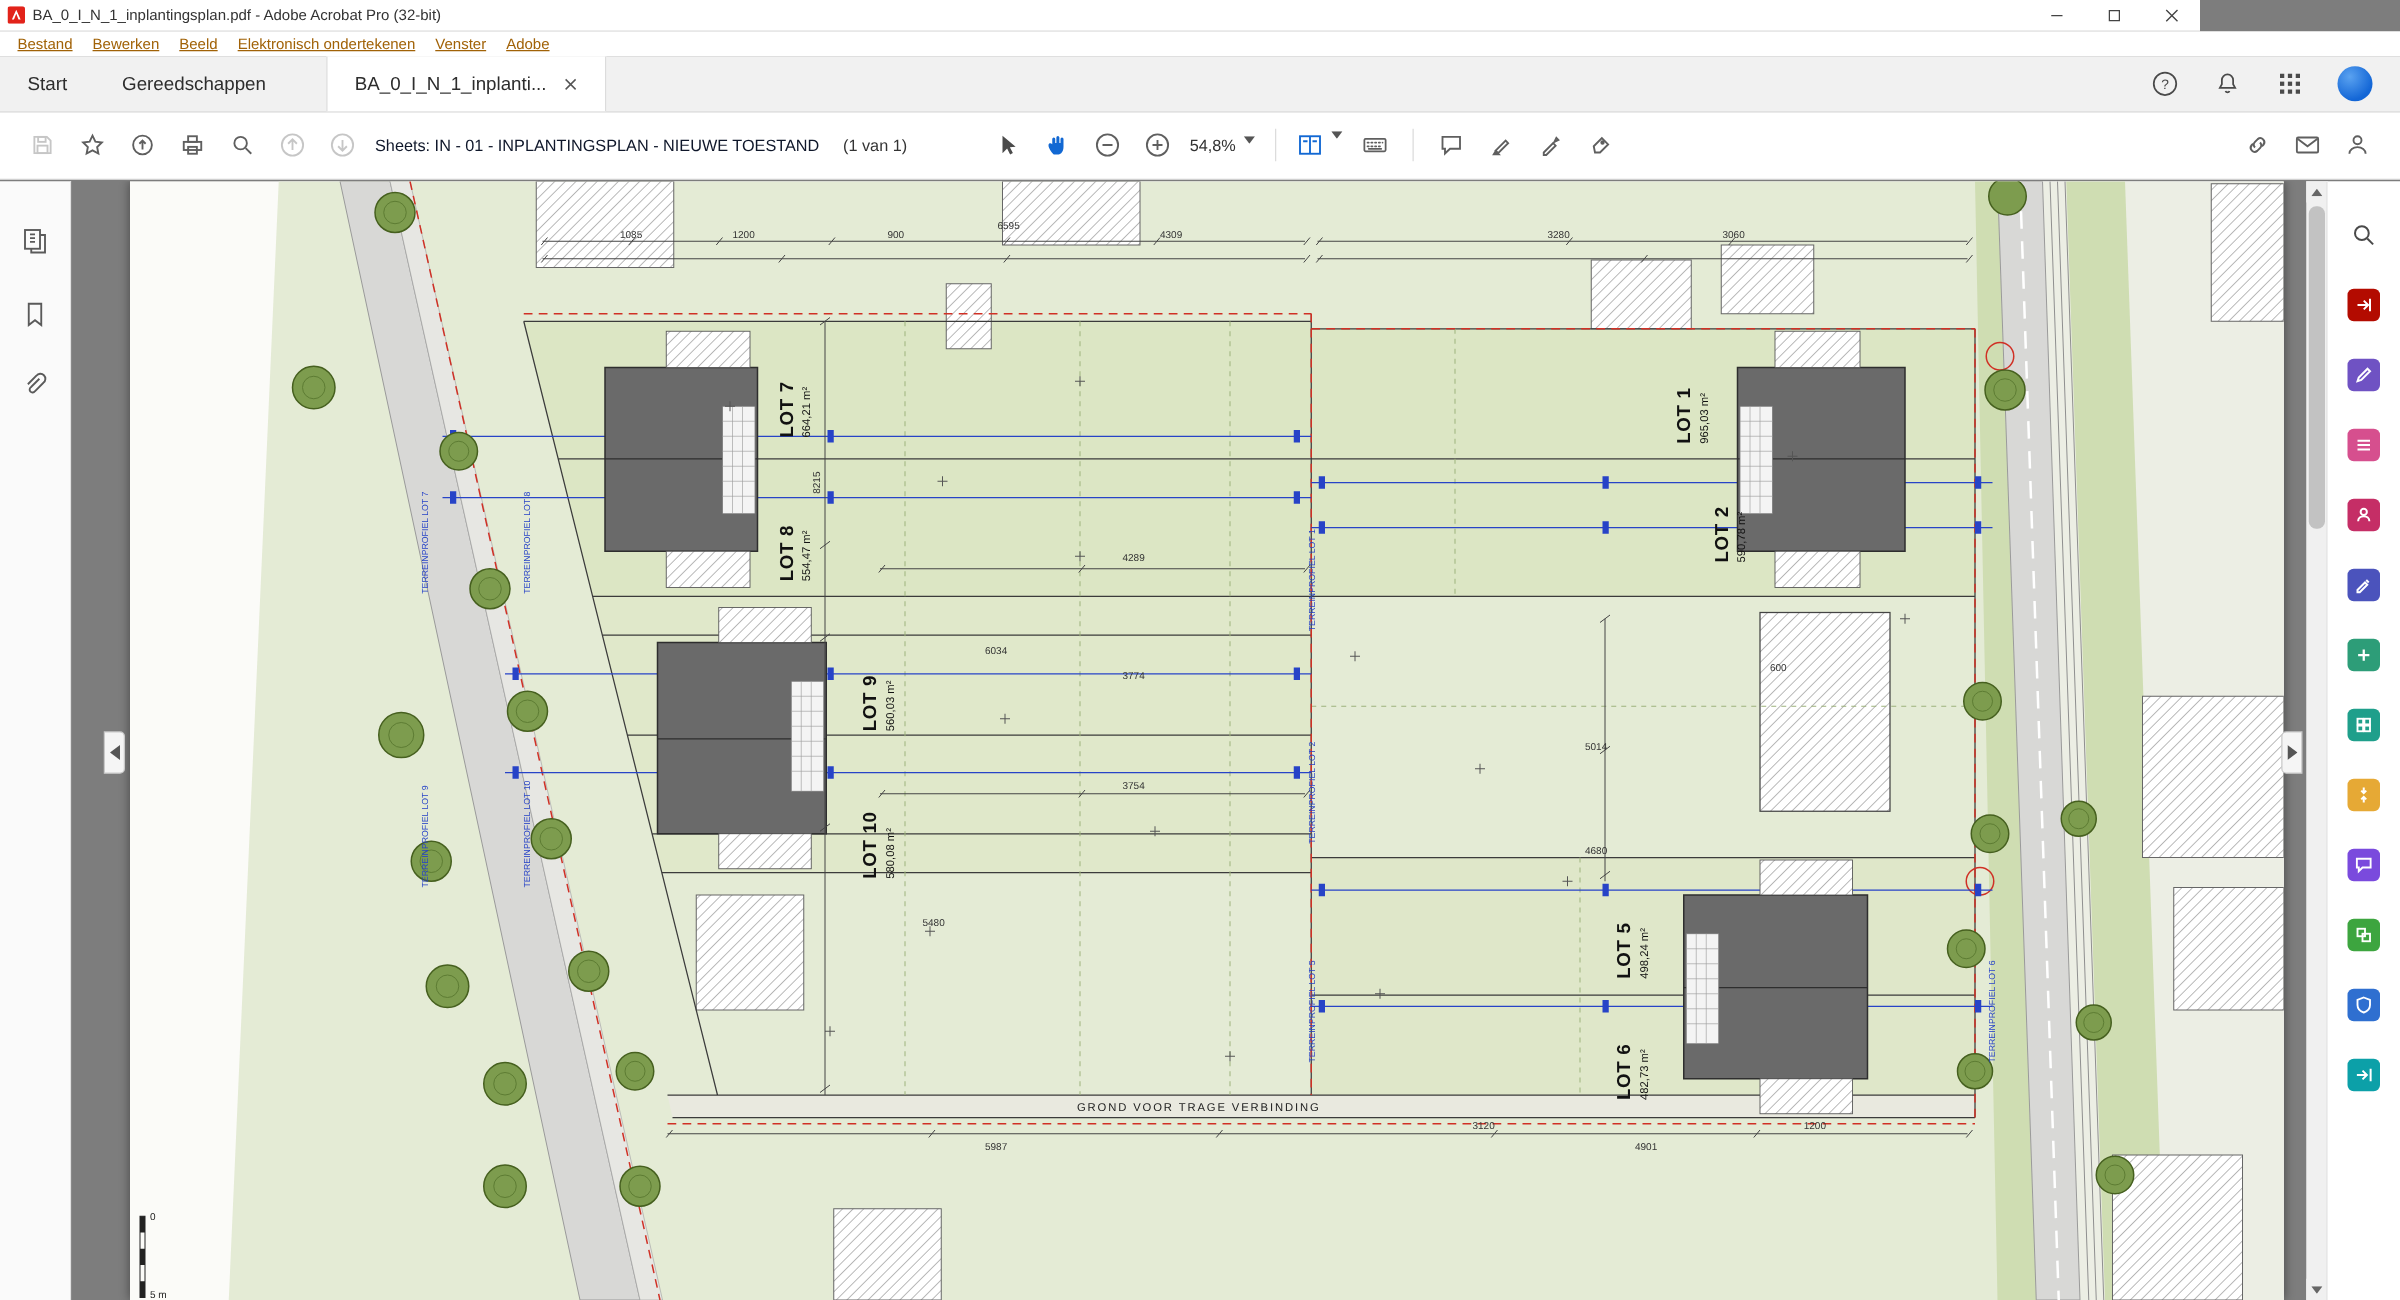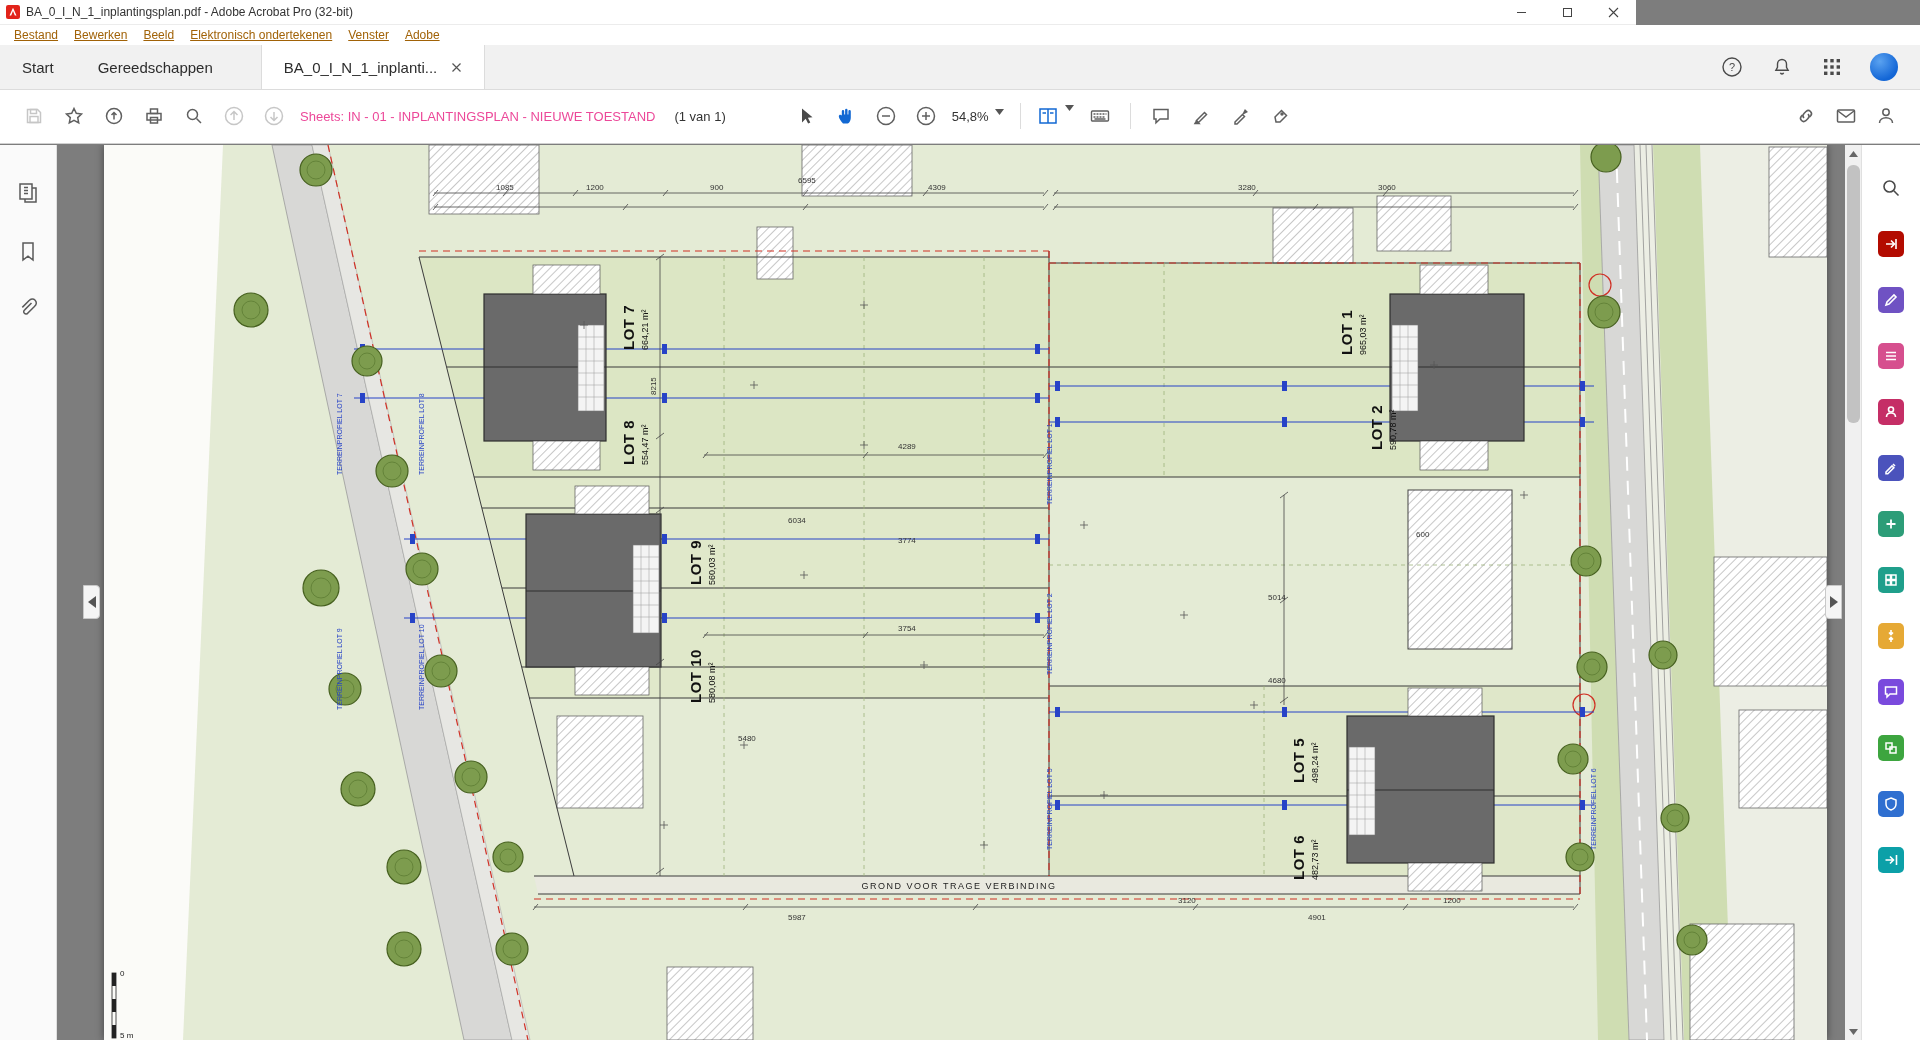--- a/index.html
+++ b/index.html
@@ -1,20 +1,20 @@
 <!DOCTYPE html>
 <html><head>
 <meta charset="utf-8">
 <style>
   html,body{margin:0;padding:0;}
   body{width:1920px;height:1040px;overflow:hidden;background:#7d7d7d;
        font-family:"Liberation Sans",sans-serif;-webkit-font-smoothing:antialiased;color:#222;}
   svg{display:block;}
   
-  .titlebar{position:absolute;top:0;left:0;width:1636px;height:24px;background:#ffffff;
+  .titlebar{position:absolute;top:0;left:0;width:1760px;height:24px;background:#ffffff;
             display:flex;align-items:center;border-bottom:1px solid #ececec;z-index:40;}
   .title-left{display:flex;align-items:center;gap:6px;padding-left:6px;font-size:12px;color:#333;}
   .win-controls{margin-left:auto;display:flex;height:24px;}
   .win-btn{width:46px;height:24px;display:flex;align-items:center;justify-content:center;background:transparent;border:none;}
   
   .menubar{position:absolute;top:25px;left:0;width:1920px;height:20px;background:#ffffff;
            display:flex;align-items:center;padding-left:6px;z-index:39;}
   .menu-item{font-size:12px;color:#a16207;padding:20px 8px;cursor:default;text-decoration:underline;}
   
   .tabbar{position:absolute;top:45px;left:0;width:1920px;height:44px;background:#f1f1f1;
@@ -24,21 +24,21 @@
            margin-left:26px;gap:14px;max-width:250px;white-space:nowrap;}
   .tabbar-right{margin-left:auto;display:flex;align-items:center;gap:26px;padding-right:22px;}
   .hdr-ico{width:24px;height:24px;display:flex;align-items:center;justify-content:center;}
   .avatar{width:28px;height:28px;border-radius:50%;background:radial-gradient(circle at 35% 30%,#5aa2f0,#1366d6 70%);}
   
   .toolbar{position:absolute;top:89px;left:0;width:1920px;height:55px;background:#ffffff;
            display:flex;align-items:center;border-bottom:1px solid #d0d0d0;z-index:37;padding:0 14px;box-sizing:border-box;}
   .tbtn{width:32px;height:32px;border:none;background:transparent;display:flex;align-items:center;justify-content:center;border-radius:3px;margin:0 4px;padding:0;}
   .tbtn.disabled{opacity:.35;}
   .sep{width:1px;height:26px;background:#dcdcdc;margin:0 10px;}
-  .sheets{font-size:13px;color:#ec4899;margin-left:6px;white-space:nowrap;text-align:center;}
+  .sheets{font-size:13px;color:#0f172a;margin-left:6px;white-space:nowrap;text-align:center;}
   .pagecount{font-size:13px;color:#333;margin-left:19px;white-space:nowrap;}
   .zoombox{display:flex;align-items:flex-start;gap:6px;margin:0 6px;font-size:13px;color:#333;}
   
   .workspace{position:absolute;top:145px;left:0;width:1920px;height:895px;}
   .left-rail{position:absolute;left:0;top:0;width:56px;height:895px;background:#fafafa;border-right:1px solid #e0e0e0;}
   .lr-ico{position:absolute;left:16px;width:24px;height:24px;}
   .canvas{position:absolute;left:57px;top:0;width:1787px;height:895px;background:#7d7d7d;overflow:hidden;}
   .page{position:absolute;left:47px;top:0;width:1723px;height:895px;background:#fbfbf8;box-shadow:0 0 8px rgba(0,0,0,.45);}
   .collapse-btn{position:absolute;width:17px;height:34px;background:#f5f5f5;border:1px solid #c9c9c9;
                 display:flex;align-items:center;justify-content:center;padding:0;}

